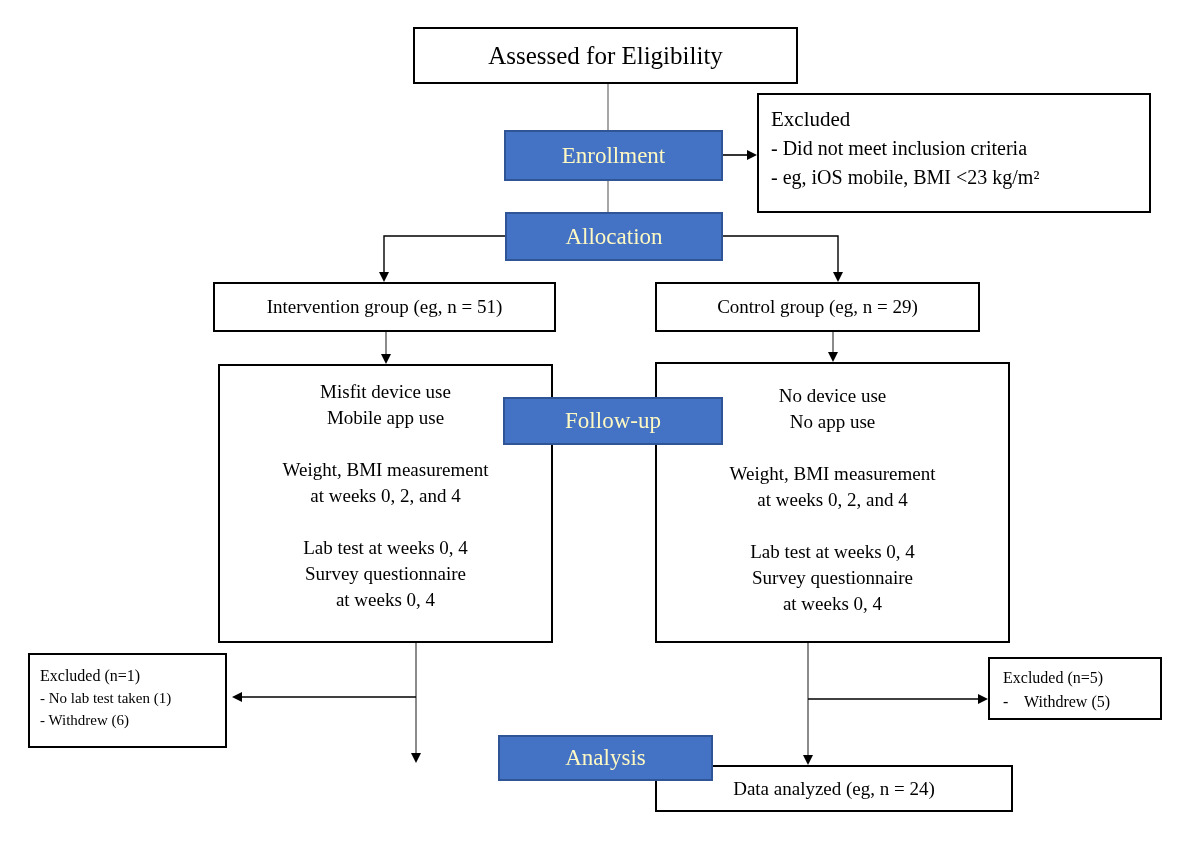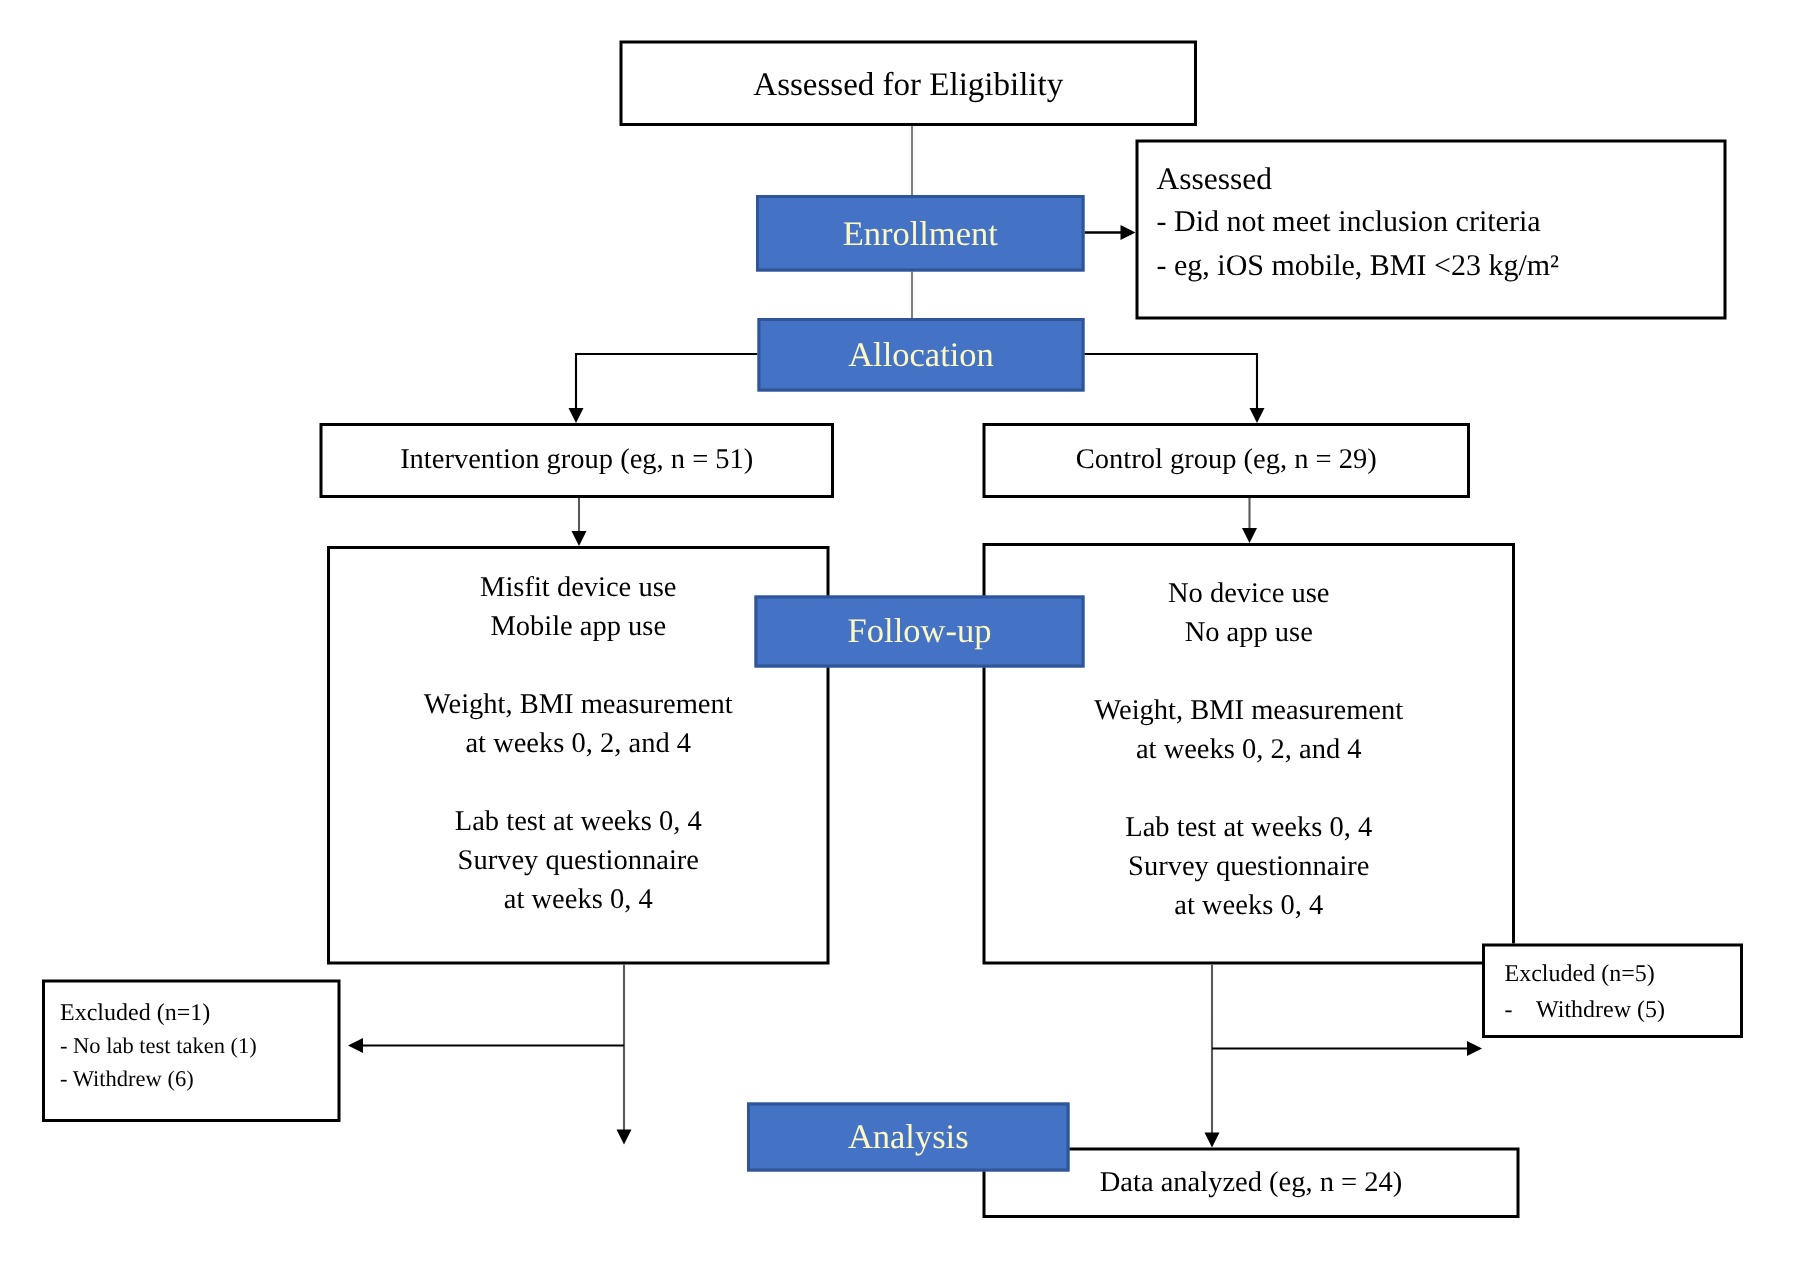--- a/index.html
+++ b/index.html
@@ -29,35 +29,35 @@
     position: absolute;
     background: #4472C4;
     border: 2px solid #2F5597;
     box-sizing: border-box;
     color: #fef9c3;
     display: flex;
     align-items: center;
     justify-content: center;
     font-size: 23px;
   }
-  .title-box   { left: 413px; top: 27px;  width: 385px; height: 57px; font-size: 22px; }
+  .title-box   { left: 413px; top: 27px;  width: 385px; height: 57px; font-size: 25px; }
   .stage-enrollment { left: 504px; top: 130px; width: 219px; height: 51px; }
   .excl-top    { left: 757px; top: 93px;  width: 394px; height: 120px; padding: 10px 12px; font-size: 20px; line-height: 29px; }
   .excl-top .t { font-size: 21px; }
   .stage-allocation { left: 505px; top: 212px; width: 218px; height: 49px; }
   .group-left  { left: 213px; top: 282px; width: 343px; height: 50px; font-size: 19px; }
   .group-right { left: 655px; top: 282px; width: 325px; height: 50px; font-size: 19px; }
   .big-left    { left: 218px; top: 364px; width: 335px; height: 279px; padding-top: 13px; }
   .big-right   { left: 655px; top: 362px; width: 355px; height: 281px; padding-top: 19px; }
   .big-left, .big-right { font-size: 19px; text-align: center; }
   .box-line { min-height: 26px; line-height: 26px; }
   .stage-followup { left: 503px; top: 397px; width: 220px; height: 48px; }
   .excl-left   { left: 28px;  top: 653px; width: 199px; height: 95px; padding: 10px 0 0 10px; font-size: 15px; line-height: 22px; }
   .excl-left .t { font-size: 16px; }
-  .excl-right  { left: 988px; top: 629px; width: 174px; height: 63px; padding: 7px 0 0 13px; font-size: 16px; line-height: 24px; }
+  .excl-right  { left: 988px; top: 657px; width: 174px; height: 63px; padding: 7px 0 0 13px; font-size: 16px; line-height: 24px; }
   .excl-item { white-space: pre-wrap; }
   .stage-analysis { left: 498px; top: 735px; width: 215px; height: 46px; }
   .data-left   { left: 213px; top: 763px; width: 340px; height: 45px; font-size: 19px; }
   .data-right  { left: 655px; top: 765px; width: 358px; height: 47px; font-size: 19px; }
 </style>
 </head>
 <body>
 
 <div class="canvas">
 
@@ -93,21 +93,21 @@
 
     <line x1="808" y1="699" x2="978" y2="699" stroke="#000" stroke-width="1.4"></line>
     <polygon points="988,699 978,694 978,704" fill="#000"></polygon>
   </svg>
 
   <div class="box title-box center-text">
     <span>Assessed for Eligibility</span>
   </div>
 
   <div class="box excl-top">
-    <div class="t">Assessed</div>
+    <div class="t">Excluded</div>
     <div class="excl-item">- Did not meet inclusion criteria</div>
     <div class="excl-item">- eg, iOS mobile, BMI &lt;23 kg/m²</div>
   </div>
 
   <div class="stage stage-enrollment">
     <span>Enrollment</span>
   </div>
 
   <div class="stage stage-allocation">
     <span>Allocation</span>

